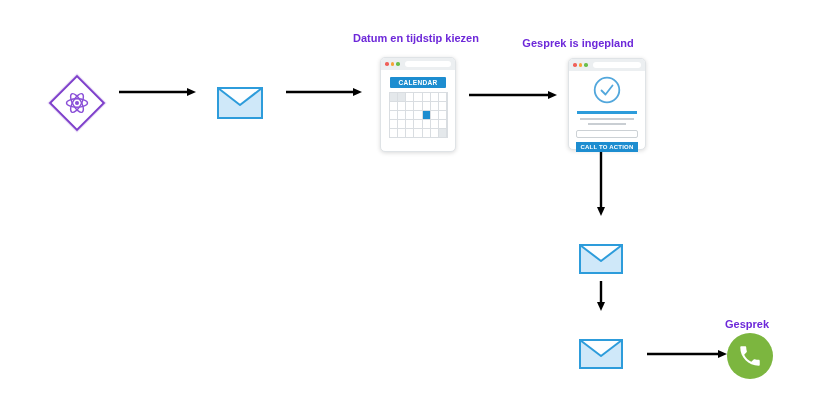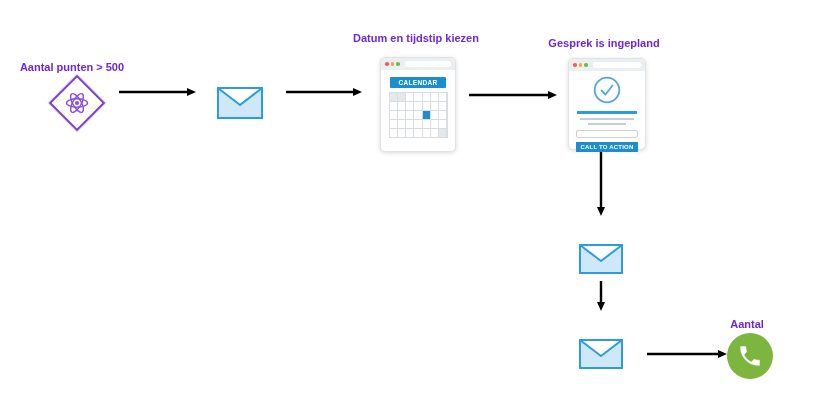--- a/index.html
+++ b/index.html
@@ -84,21 +84,20 @@
       </marker>
     </defs>
     <path d="M119,92 H187" stroke="#000" stroke-width="2.4" fill="none" marker-end="url(#ah)"></path>
     <path d="M286,92 H353" stroke="#000" stroke-width="2.4" fill="none" marker-end="url(#ah)"></path>
     <path d="M469,95 H548" stroke="#000" stroke-width="2.4" fill="none" marker-end="url(#ah)"></path>
     <path d="M601,152 V207" stroke="#000" stroke-width="2.4" fill="none" marker-end="url(#ah)"></path>
     <path d="M601,281 V302" stroke="#000" stroke-width="2.4" fill="none" marker-end="url(#ah)"></path>
     <path d="M647,354 H718" stroke="#000" stroke-width="2.4" fill="none" marker-end="url(#ah)"></path>
   </svg>
 
-  <div class="lbl" style="left:72px;top:61px">Aantal punten &gt; 500</div>
   <div class="diamond">
     <svg width="26" height="26" viewBox="0 0 26 26">
       <g stroke="#8a4fd8" fill="none" stroke-width="1.4">
         <ellipse cx="13" cy="13" rx="10.5" ry="4.2"></ellipse>
         <ellipse cx="13" cy="13" rx="10.5" ry="4.2" transform="rotate(60 13 13)"></ellipse>
         <ellipse cx="13" cy="13" rx="10.5" ry="4.2" transform="rotate(120 13 13)"></ellipse>
       </g>
       <circle cx="13" cy="13" r="2" fill="#8a4fd8"></circle>
     </svg>
   </div>
@@ -151,21 +150,21 @@
       <i></i>
         <i></i>
         <i></i>
         <i></i>
         <i></i>
         <i></i>
         <i class="gc"></i>
     </div>
   </div>
 
-  <div class="lbl" style="left:604px;top:37px">Gesprek is ingepland</div>
+  <div class="lbl" style="left:578px;top:37px">Gesprek is ingepland</div>
   <div class="browser" style="left:568px;top:58px;width:78px;height:92px">
     <div class="browser-top">
       <span class="dot r"></span>
       <span class="dot o"></span>
       <span class="dot g"></span>
       <span class="urlbar"></span>
     </div>
     <span class="check-circle">
       <svg width="28" height="28" viewBox="0 0 28 28">
         <circle cx="14" cy="14" r="12.3" fill="none" stroke="#52a7dc" stroke-width="1.8"></circle>
@@ -186,20 +185,20 @@
     </svg>
   </span>
 
   <span class="envelope" style="left:579px;top:339px">
     <svg width="44" height="30" viewBox="0 0 44 30">
       <rect x="1" y="1" width="42" height="28" fill="#cfe8f9" stroke="#2d9cdb" stroke-width="2"></rect>
       <path d="M1,1 L43,1 L22,17 Z" fill="#fdfeff" stroke="#2d9cdb" stroke-width="2" stroke-linejoin="round"></path>
     </svg>
   </span>
 
-  <div class="lbl" style="left:747px;top:318px">Aantal</div>
+  <div class="lbl" style="left:747px;top:318px">Gesprek</div>
   <div class="phone-badge">
     <svg width="26" height="26" viewBox="0 0 24 24">
       <path fill="#ffffff" d="M6.62,10.79c1.44,2.83,3.76,5.14,6.59,6.59l2.2-2.2c0.27-0.27,0.67-0.36,1.02-0.24 c1.12,0.37,2.33,0.57,3.57,0.57c0.55,0,1,0.45,1,1V20c0,0.55-0.45,1-1,1c-9.39,0-17-7.61-17-17c0-0.55,0.45-1,1-1h3.5 c0.55,0,1,0.45,1,1c0,1.25,0.2,2.45,0.57,3.57c0.11,0.35,0.03,0.74-0.25,1.02L6.62,10.79z"></path>
     </svg>
   </div>
 
 </div>
 
 </body></html>

